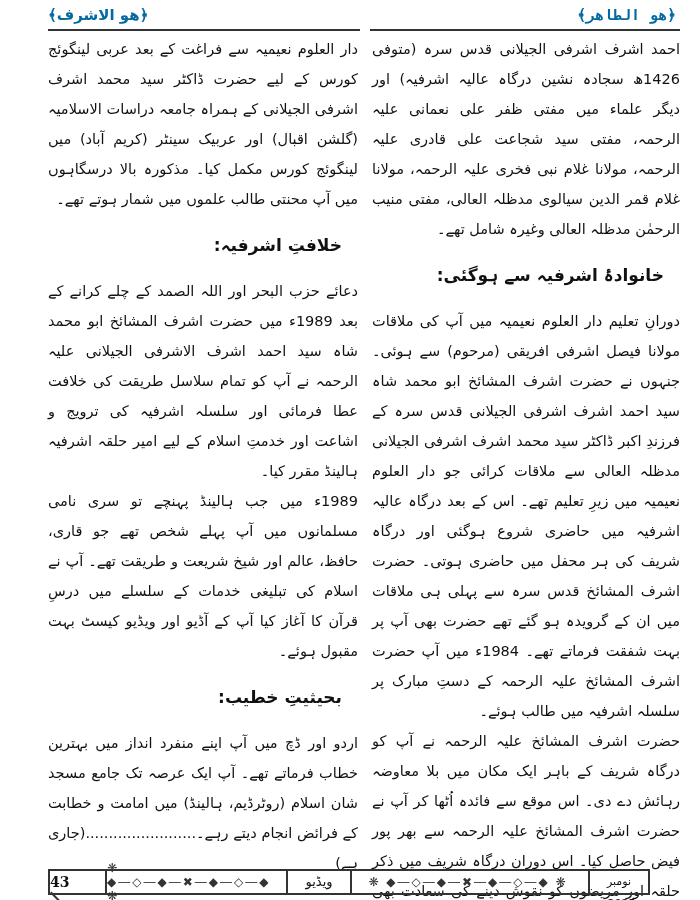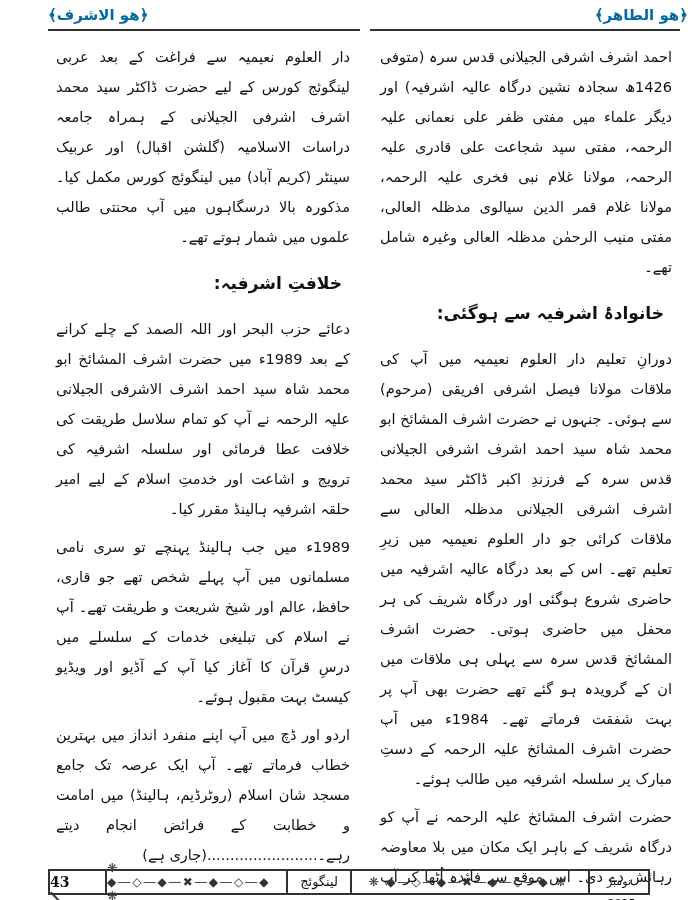--- a/index.html
+++ b/index.html
@@ -1,27 +1,27 @@
 <!DOCTYPE html>
 <html><head>
 <meta charset="utf-8">
 <style>
   html, body { margin: 0; padding: 0; background: #ffffff; }
   body { width: 700px; height: 900px; position: relative; overflow: hidden; font-family: "DejaVu Sans", sans-serif; color: #111; }
   .header { position: absolute; top: 0; left: 0; width: 700px; height: 30px; }
   .running-head { position: absolute; top: 6px; font-size: 15px; font-weight: bold; direction: rtl; color: #0369a1; }
-  .running-head.right { right: 12px; }
+  .running-head.right { right: 24px; font-family: Liberation Mono, monospace; }
   .running-head.left { left: 48px; }
   .rule { position: absolute; top: 29px; height: 2px; background: #333; }
   .rule.right { right: 20px; width: 310px; }
   .rule.left { left: 48px; width: 312px; }
   .column { position: absolute; top: 34px; direction: rtl; text-align: justify; font-size: 14.5px; line-height: 30px; }
   .column.right { right: 20px; width: 308px; }
   .column.left { left: 48px; width: 310px; }
-  .column p { margin: 8px; text-align-last: right; }
+  .column p { margin: 0; text-align-last: right; }
   .column h3 { margin: 16px; font-size: 17px; font-weight: bold; line-height: 30px; }
   .footer { position: absolute; top: 869px; left: 48px; width: 302px; height: 22px; border: 2px solid #333; border-right: none; display: flex; align-items: stretch; }
   .footer2 { position: absolute; top: 869px; left: 348px; width: 300px; height: 22px; border: 2px solid #333; border-left: none; display: flex; align-items: stretch; }
   .pg-box { width: 55px; border-right: 2px solid #333; font-family: "DejaVu Serif", serif; font-weight: bold; font-size: 14px; text-align: left; line-height: 22px; position: relative; }
   .pg-box::before { content: ""; position: absolute; left: 0; bottom: 0; width: 14px; height: 2px; background: #333; transform: rotate(45deg); transform-origin: left bottom; }
   .ornament { flex: 1; display: flex; align-items: center; justify-content: center; font-size: 12px; letter-spacing: 2px; color: #333; }
   .mag-box { width: 62px; border-left: 2px solid #333; border-right: 2px solid #333; font-size: 13px; text-align: center; line-height: 22px; direction: rtl; }
   .date-box { width: 58px; border-left: 2px solid #333; font-size: 11px; text-align: center; line-height: 22px; direction: rtl; }
 </style>
 </head>
@@ -39,24 +39,25 @@
   <h3>خانوادۂ اشرفیہ سے ہوگئی:</h3>
   <p>دورانِ تعلیم دار العلوم نعیمیہ میں آپ کی ملاقات مولانا فیصل اشرفی افریقی (مرحوم) سے ہوئی۔ جنہوں نے حضرت اشرف المشائخ ابو محمد شاہ سید احمد اشرف اشرفی الجیلانی قدس سرہ کے فرزندِ اکبر ڈاکٹر سید محمد اشرف اشرفی الجیلانی مدظلہ العالی سے ملاقات کرائی جو دار العلوم نعیمیہ میں زیرِ تعلیم تھے۔ اس کے بعد درگاہ عالیہ اشرفیہ میں حاضری شروع ہوگئی اور درگاہ شریف کی ہر محفل میں حاضری ہوتی۔ حضرت اشرف المشائخ قدس سرہ سے پہلی ہی ملاقات میں ان کے گرویدہ ہو گئے تھے حضرت بھی آپ پر بہت شفقت فرماتے تھے۔ 1984ء میں آپ حضرت اشرف المشائخ علیہ الرحمہ کے دستِ مبارک پر سلسلہ اشرفیہ میں طالب ہوئے۔</p>
   <p>حضرت اشرف المشائخ علیہ الرحمہ نے آپ کو درگاہ شریف کے باہر ایک مکان میں بلا معاوضہ رہائش دے دی۔ اس موقع سے فائدہ اُٹھا کر آپ نے حضرت اشرف المشائخ علیہ الرحمہ سے بھر پور فیض حاصل کیا۔ اس دوران درگاہ شریف میں ذکر حلقہ اور مریضوں کو نقوش دینے کی سعادت بھی حاصل ہوئی۔ جامع مسجد قطبِ ربانی میں اکثر امامت کی سعادت بھی حاصل رہی</p>
 </div>
 
 <div class="column left">
   <p>دار العلوم نعیمیہ سے فراغت کے بعد عربی لینگوئج کورس کے لیے حضرت ڈاکٹر سید محمد اشرف اشرفی الجیلانی کے ہمراہ جامعہ دراسات الاسلامیہ (گلشن اقبال) اور عربیک سینٹر (کریم آباد) میں لینگوئج کورس مکمل کیا۔ مذکورہ بالا درسگاہوں میں آپ محنتی طالب علموں میں شمار ہوتے تھے۔</p>
   <h3>خلافتِ اشرفیہ:</h3>
   <p>دعائے حزب البحر اور اللہ الصمد کے چلے کرانے کے بعد 1989ء میں حضرت اشرف المشائخ ابو محمد شاہ سید احمد اشرف الاشرفی الجیلانی علیہ الرحمہ نے آپ کو تمام سلاسل طریقت کی خلافت عطا فرمائی اور سلسلہ اشرفیہ کی ترویج و اشاعت اور خدمتِ اسلام کے لیے امیر حلقہ اشرفیہ ہالینڈ مقرر کیا۔</p>
   <p>1989ء میں جب ہالینڈ پہنچے تو سری نامی مسلمانوں میں آپ پہلے شخص تھے جو قاری، حافظ، عالم اور شیخ شریعت و طریقت تھے۔ آپ نے اسلام کی تبلیغی خدمات کے سلسلے میں درسِ قرآن کا آغاز کیا آپ کے آڈیو اور ویڈیو کیسٹ بہت مقبول ہوئے۔</p>
+  <h3>بحیثیتِ خطیب:</h3>
   <p>اردو اور ڈچ میں آپ اپنے منفرد انداز میں بہترین خطاب فرماتے تھے۔ آپ ایک عرصہ تک جامع مسجد شان اسلام (روٹرڈیم، ہالینڈ) میں امامت و خطابت کے فرائض انجام دیتے رہے۔........................(جاری ہے)</p>
 </div>
 
 <div class="footer">
   <div class="pg-box">43</div>
   <div class="ornament">❋ ◆―◇―◆―✖―◆―◇―◆ ❋</div>
-  <div class="mag-box">لینگوئج</div>
+  <div class="mag-box">ویڈیو</div>
 </div>
 <div class="footer2">
   <div class="ornament">❋ ◆―◇―◆―✖―◆―◇―◆ ❋</div>
   <div class="date-box">نومبر 2025ء</div>
 </div>
 
 </body></html>

